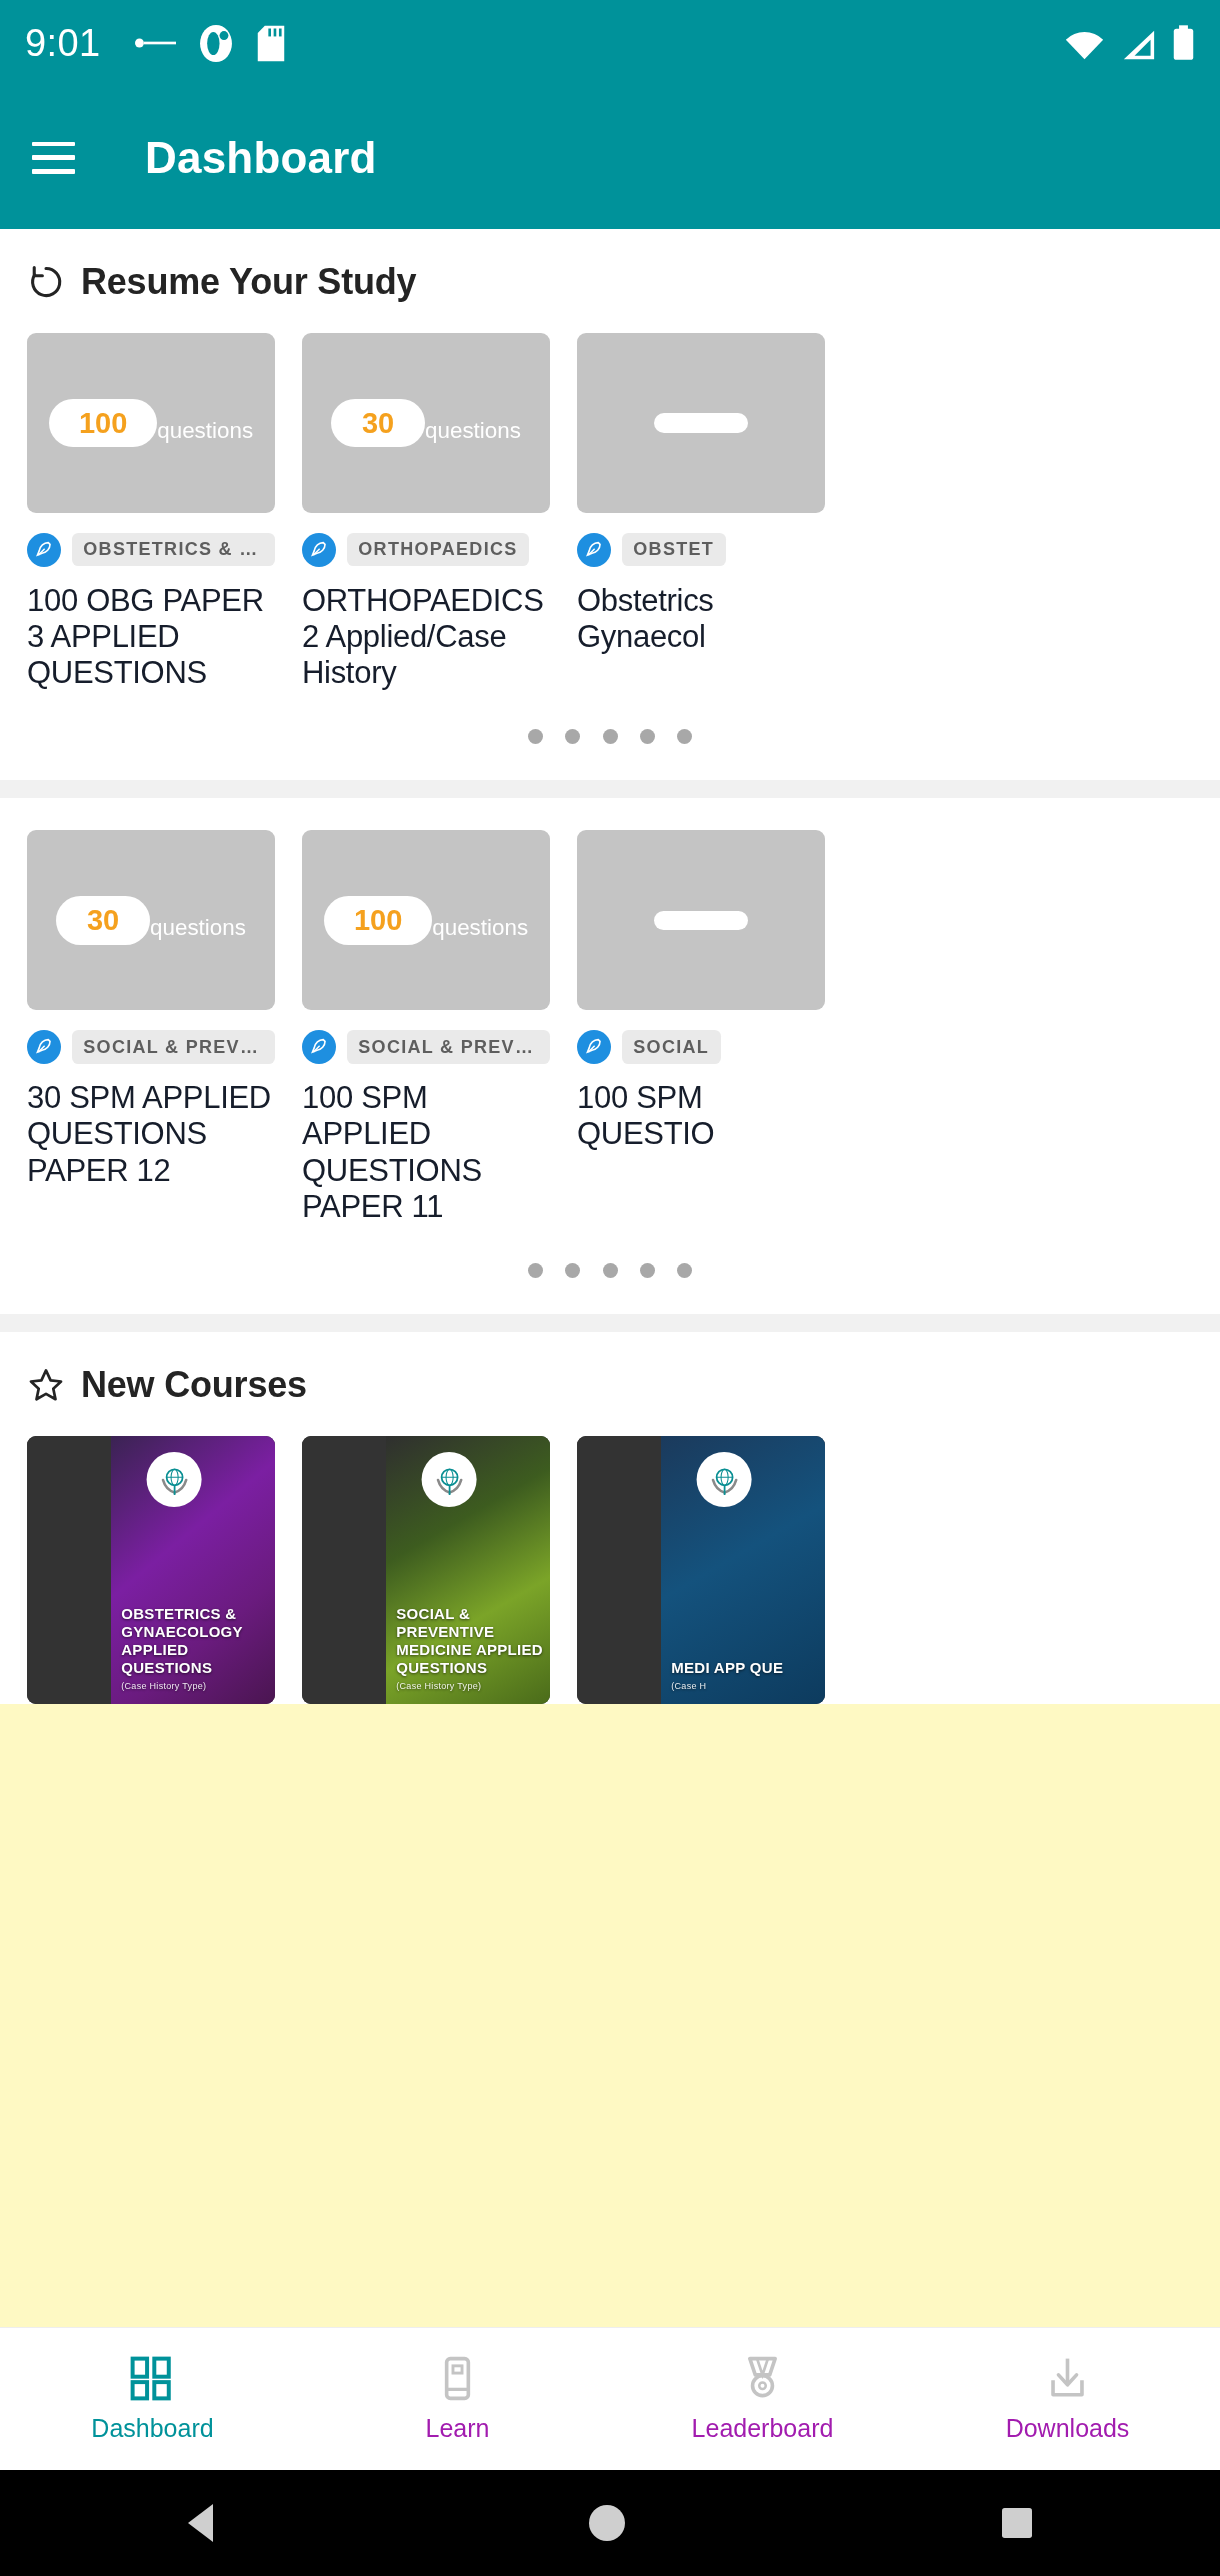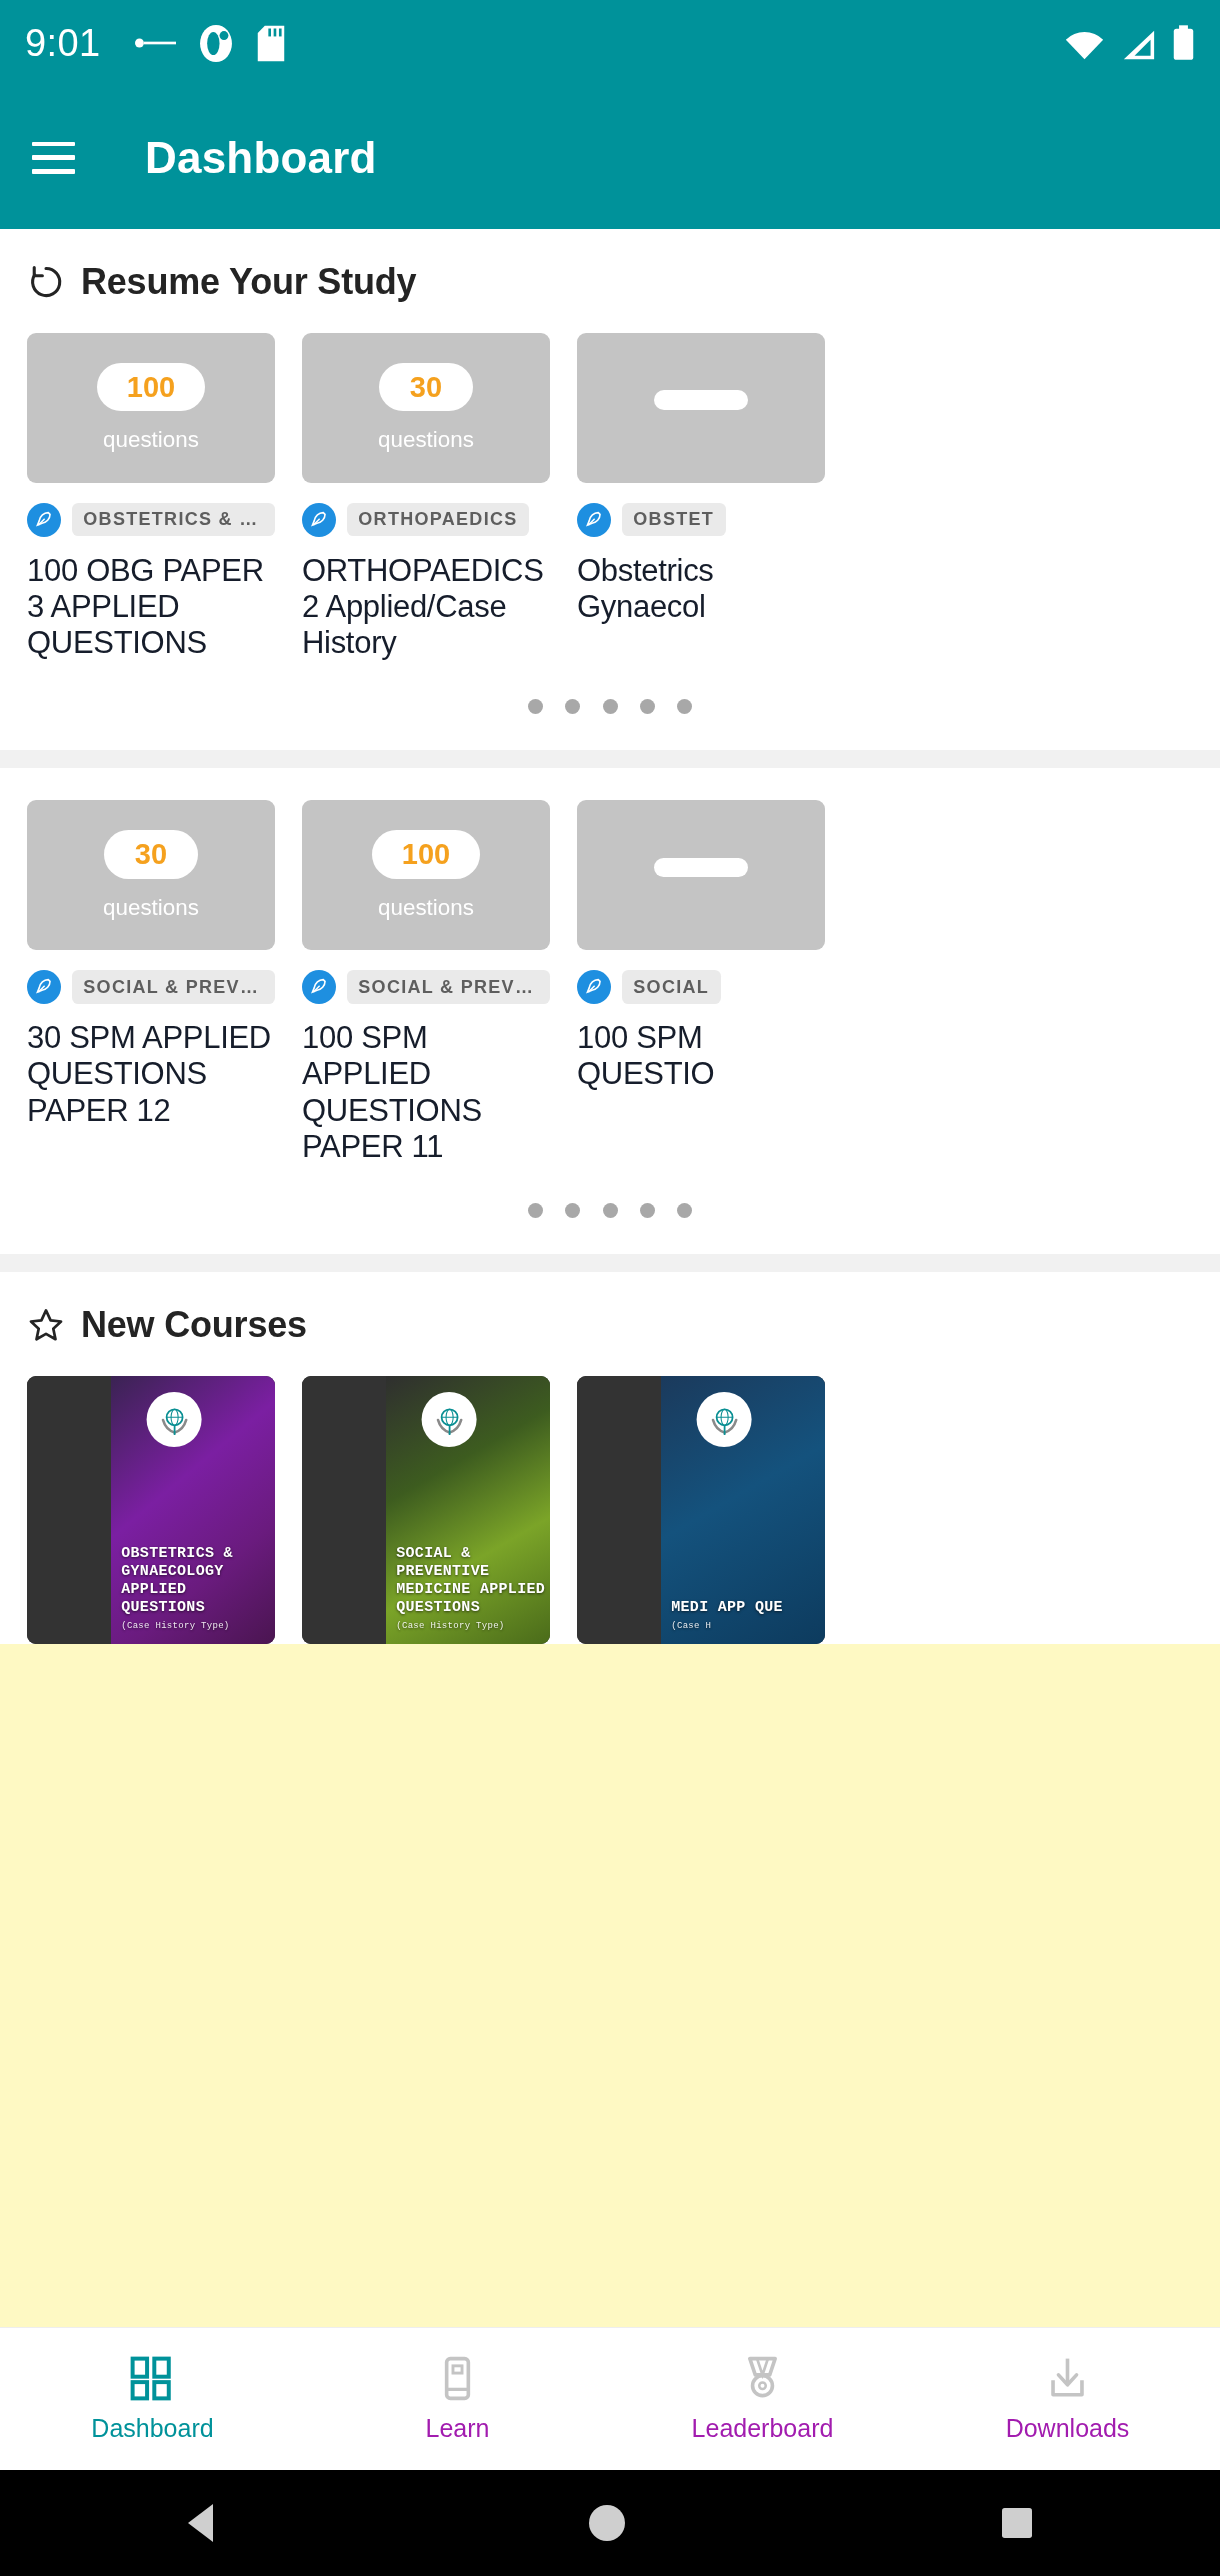--- a/index.html
+++ b/index.html
@@ -44,22 +44,22 @@
   .section-head{
     display:flex; align-items:center; gap:16px; padding:0 27px 0 27px;
     margin-bottom:30px;
   }
   .section-title{ font-size:36px; font-weight:700; color:#242424; letter-spacing:-0.2px;}
 
   
   .carousel{ display:flex; gap:27px; padding-left:27px; }
   .qcard{ width:248px; flex:0 0 248px; }
   .qthumb{
-    height:150px; background:#c4c4c4; border-radius:9px;
-    display:flex; flex-direction:column; align-items:center; justify-content:center;
+    height:180px; background:#c4c4c4; border-radius:9px;
+    display:flex; flex-direction:row; align-items:center; justify-content:center;
     position:relative;
   }
   .pill{
     background:#fff; border-radius:36px; padding:9.8px 30px;
     font-size:29px; font-weight:700; color:#F5A11E; line-height:1;
     min-width:94px; text-align:center;
   }
   .qthumb-sub{ color:#fff; font-size:22.4px; margin-top:16px; }
   .meta-row{ display:flex; align-items:center; gap:10.7px; margin-top:19.7px; }
   .feather-badge{
@@ -77,21 +77,21 @@
     white-space:normal; word-break:normal;
   }
 
   .dots{ display:flex; justify-content:center; gap:22.4px; padding:38px 0 36px 0; }
   .dot{ width:15px; height:15px; border-radius:50%; background:#a8a8a8; }
 
   
   .course-carousel{ display:flex; gap:27px; padding-left:27px; margin-top:3.6px; }
   .ccard{
     width:248px; flex:0 0 248px; height:268px; border-radius:9px;
-    overflow:hidden; position:relative; background:#333;font-family:Liberation Mono, monospace;
+    overflow:hidden; position:relative; background:#333;
   }
   .ccard-dark{ position:absolute; left:0; top:0; bottom:0; width:34%; background:#333333; }
   .ccard-img{ position:absolute; left:34%; top:0; right:0; bottom:0; }
   .img-obg{ background:linear-gradient(140deg,#3a2352 0%,#7b1fa2 40%,#6a1b7e 70%,#4a1550 100%); }
   .img-spm{ background:linear-gradient(150deg,#2f2f2f 0%,#3d5c1f 35%,#7ba428 65%,#4a6b1a 100%); }
   .img-med{ background:linear-gradient(150deg,#1b3a5c 0%,#14527d 45%,#0d3b5e 100%); }
   .ccard-logo{
     position:absolute; top:16px; left:50%; transform:translateX(-8%);
     width:55px; height:55px; border-radius:50%; background:#fff;
     display:flex; align-items:center; justify-content:center; z-index:3;

